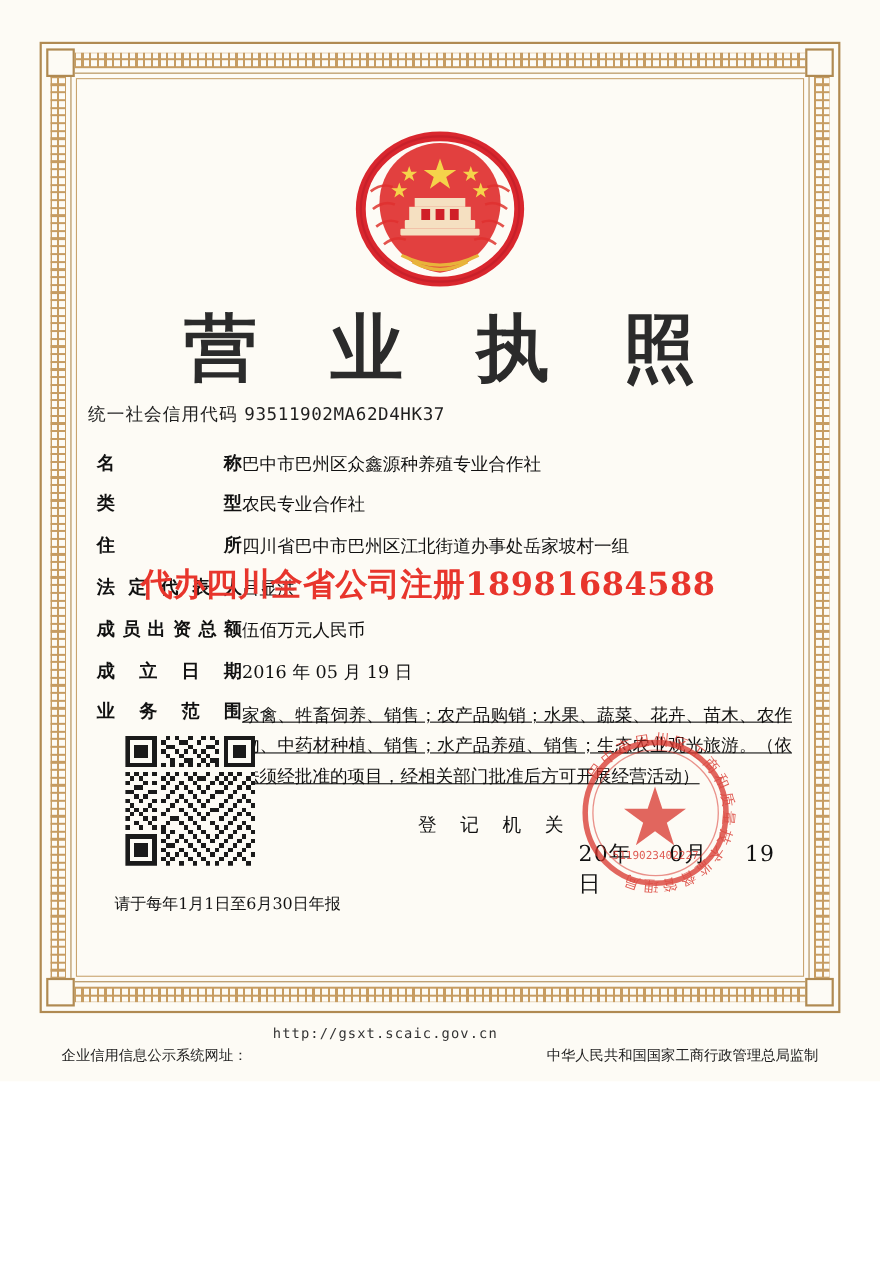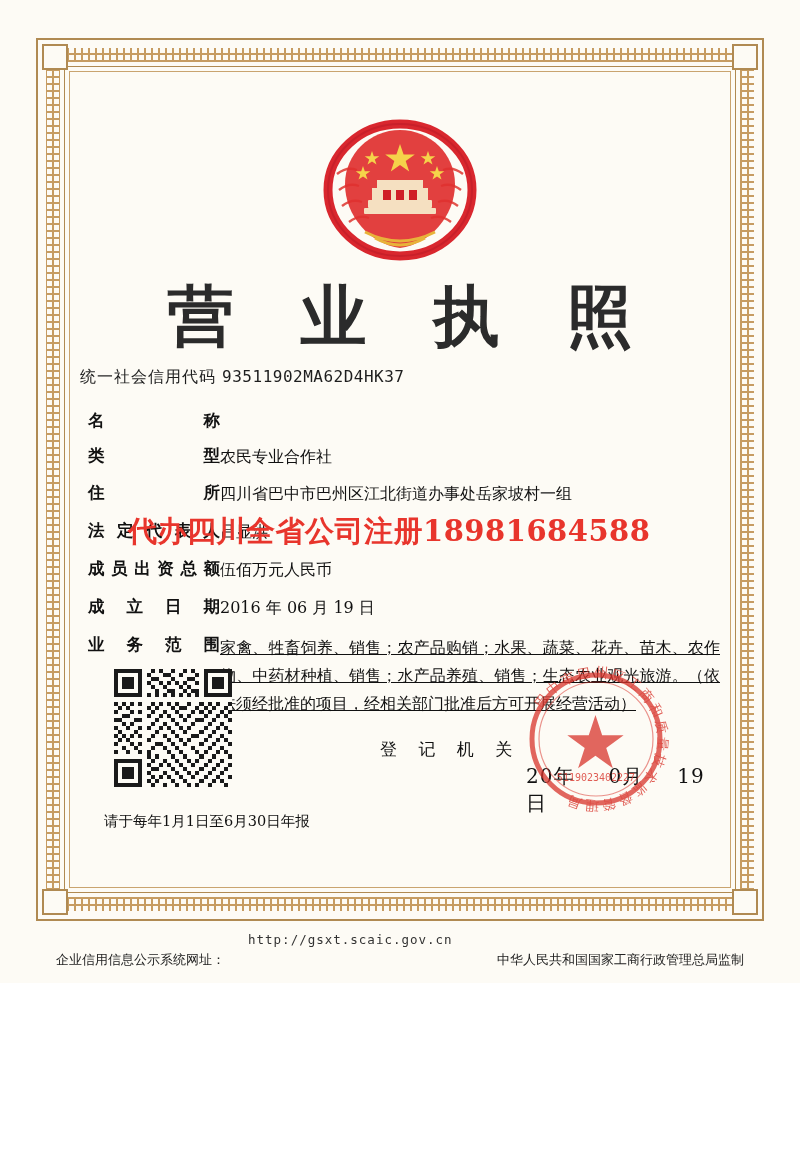--- a/index.html
+++ b/index.html
@@ -349,20 +349,21 @@
       <span class="code-num">93511902MA62D4HK37</span>
     </div>
 
     <div class="fields">
 
       <div class="field-row">
         <div class="field-label">
           <span>名</span>
           <span>称</span>
         </div>
+        <div class="field-value">巴中市巴州区众鑫源种养殖专业合作社</div>
       </div>
 
       <div class="field-row">
         <div class="field-label">
           <span>类</span>
           <span>型</span>
         </div>
         <div class="field-value">农民专业合作社</div>
       </div>
 
@@ -397,21 +398,21 @@
         <div class="field-value">伍佰万元人民币</div>
       </div>
 
       <div class="field-row">
         <div class="field-label">
           <span>成</span>
           <span>立</span>
           <span>日</span>
           <span>期</span>
         </div>
-        <div class="field-value">2016 年 06 月 19 日</div>
+        <div class="field-value">2016 年 05 月 19 日</div>
       </div>
 
       <div class="field-row">
         <div class="field-label">
           <span>业</span>
           <span>务</span>
           <span>范</span>
           <span>围</span>
         </div>
         <div class="field-value scope">家禽、牲畜饲养、销售；农产品购销；水果、蔬菜、花卉、苗木、农作物、中药材种植、销售；水产品养殖、销售；生态农业观光旅游。（依法须经批准的项目，经相关部门批准后方可开展经营活动）</div>

